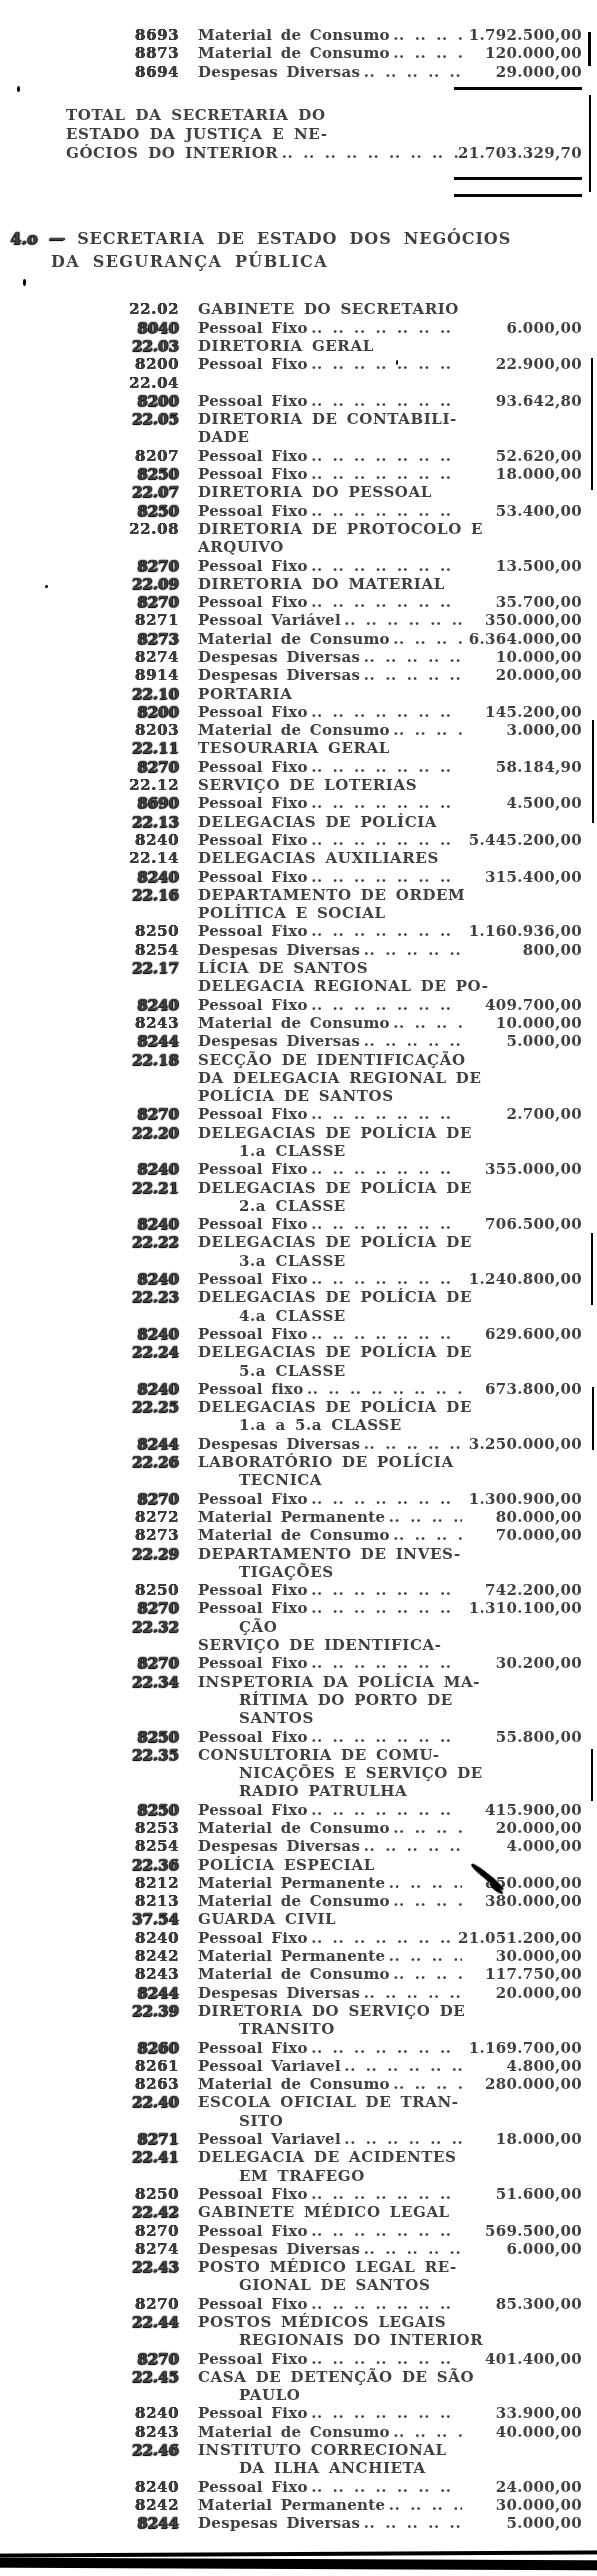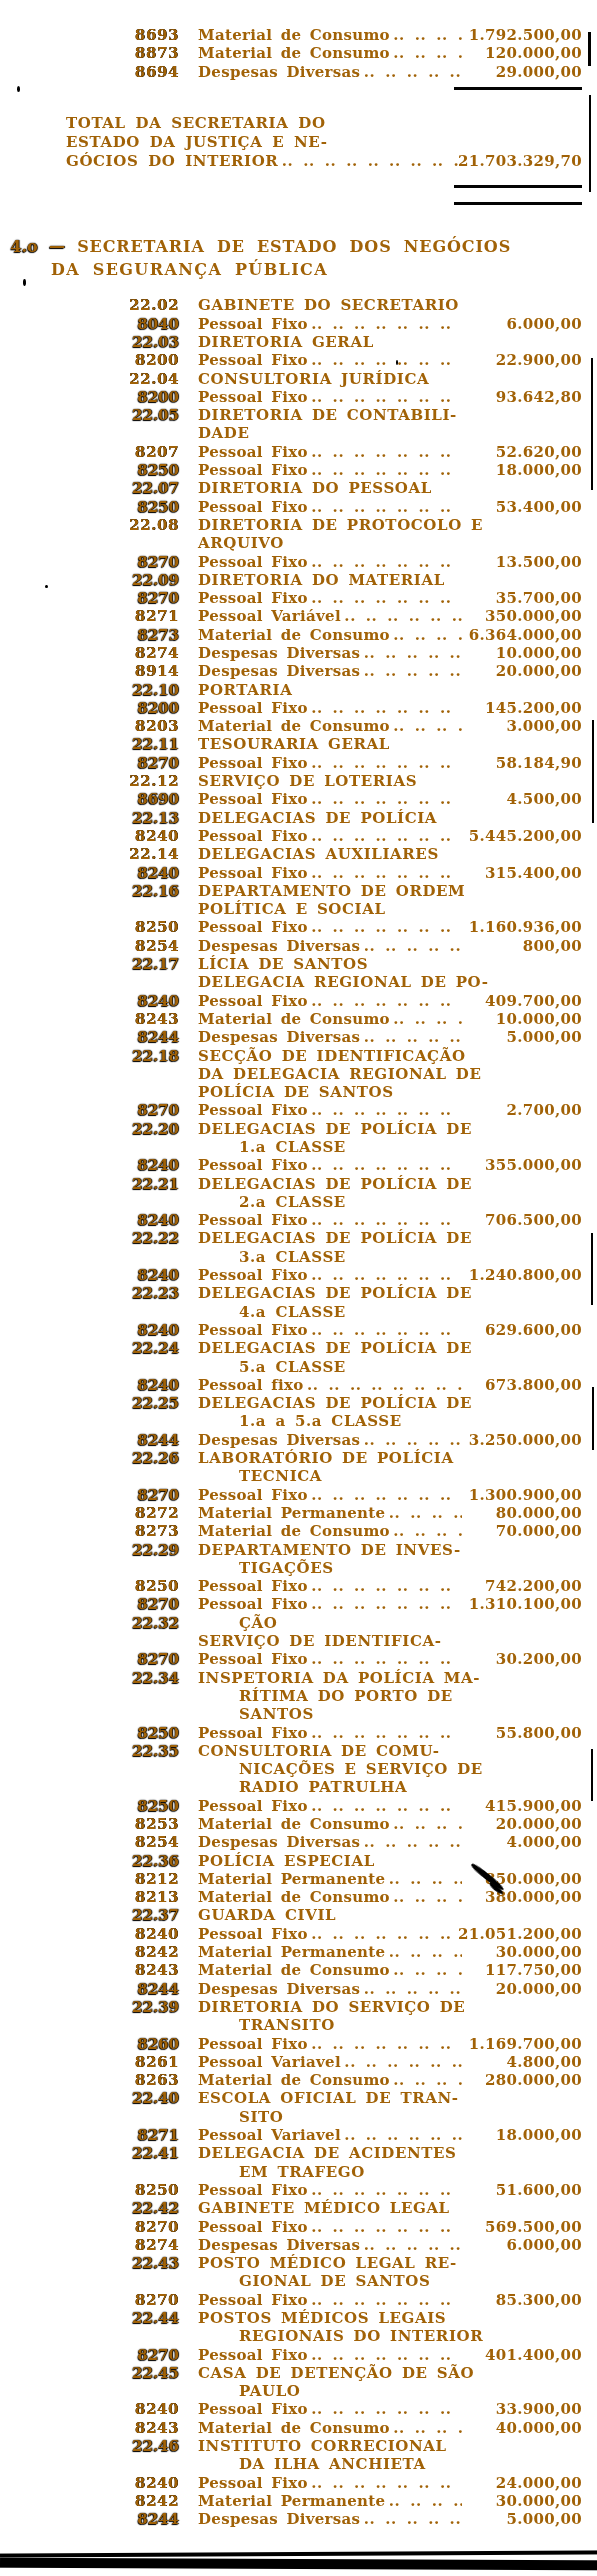--- a/index.html
+++ b/index.html
@@ -1,20 +1,20 @@
 <!DOCTYPE html>
 <html style="font-size:9.2px"><head>
 <meta charset="utf-8">
 <style>
   html,body{margin:0;padding:0;background:#ffffff;}
   .page{
     position:relative;
     width:598px;height:2576px;
     background:#ffffff;
-    color:#a16207;
+    color:#404040;
     font-family:"DejaVu Serif","Liberation Serif",serif;
     font-weight:700;
     font-size:15px;
     overflow:hidden;
   }
   
   .row{display:flex;align-items:baseline;line-height:18.3px;height:18.3px;}
   .sec-row{height:auto;}
   .c-code{flex:0 0 179px;text-align:right;white-space:nowrap;letter-spacing:0.6px;}
   .sec-row .c-code{text-align:right;padding-left:41px;box-sizing:border-box;}
@@ -23,27 +23,27 @@
   .c-val{flex:0 0 136px;text-align:right;padding-right:16px;box-sizing:border-box;white-space:nowrap;letter-spacing:0.3px;}
   .sec-body{flex:1 1 auto;padding-left:19px;}
   .sec-line{line-height:18.3px;letter-spacing:0.6px;word-spacing:3.4px;}
   .sec-line.deep{padding-left:41px;}
   
   .ink-heavy{text-shadow:0 0 0.6px #000, 0.3px 0.3px 0.5px #000;}
   .ink-blob{text-shadow:0 0 1.4px #000, 0.7px 0 1px #000, -0.6px 0.6px 1px #000;filter:blur(0.2px);letter-spacing:0;}
   
   .top-items{padding-top:26px;}
   .rule{height:3.4px;background:#030303;width:128px;margin:5.7px 16px 5.7px auto;}
-  .total-block{margin-top:24px;}
+  .total-block{margin-top:16px;}
   .t-line{padding-left:66px;line-height:19px;letter-spacing:0.6px;word-spacing:4px;white-space:nowrap;}
   .t-last{display:flex;align-items:baseline;padding-left:0;}
   .t-last .t-text{padding-left:66px;white-space:nowrap;letter-spacing:0.6px;word-spacing:4px;}
   .double-rules .rule{margin-top:13.8px;margin-bottom:0;}
   
-  .heading{margin-top:30px;margin-bottom:15px;}
+  .heading{margin-top:30px;margin-bottom:27px;}
   .heading .l1{padding-left:10.3px;font-size:16px;line-height:23px;letter-spacing:0.9px;word-spacing:5.7px;white-space:nowrap;}
   .heading .l2{padding-left:51px;font-size:16px;line-height:23px;letter-spacing:1.4px;word-spacing:5.7px;}
   
   .artifact{position:absolute;background:#000;}
   .streak{transform:rotate(38deg);border-radius:40% 60% 50% 50%;filter:blur(0.3px);}
   .edge-dash{filter:blur(0.2px);}
   .speck{border-radius:50%;filter:blur(0.3px);}
   .bottom-bar{left:0;width:598px;filter:blur(0.2px);}
 </style>
 </head>
@@ -117,23 +117,20 @@
         </div>
       </div>
       <div class="row item-row">
         <span class="c-code ink-heavy">8200</span>
         <span class="c-label">Pessoal Fixo</span>
         <span class="c-leader">.. .. .. .. .. .. .. .. .. .. .. .. .. .. .. .. .. .. .. ..</span>
         <span class="c-val">22.900,00</span>
       </div>
       <div class="row sec-row">
         <span class="c-code sec-code ink-heavy">22.04</span>
-        <div class="sec-body">
-          <div class="sec-line">CONSULTORIA JURÍDICA</div>
-        </div>
       </div>
       <div class="row item-row">
         <span class="c-code ink-blob">8200</span>
         <span class="c-label">Pessoal Fixo</span>
         <span class="c-leader">.. .. .. .. .. .. .. .. .. .. .. .. .. .. .. .. .. .. .. ..</span>
         <span class="c-val">93.642,80</span>
       </div>
       <div class="row sec-row">
         <span class="c-code sec-code ink-blob">22.05</span>
         <div class="sec-body">
@@ -525,21 +522,21 @@
         <span class="c-leader">.. .. .. .. .. .. .. .. .. .. .. .. .. .. .. .. .. .. .. ..</span>
         <span class="c-val">850.000,00</span>
       </div>
       <div class="row item-row">
         <span class="c-code ink-heavy">8213</span>
         <span class="c-label">Material de Consumo</span>
         <span class="c-leader">.. .. .. .. .. .. .. .. .. .. .. .. .. .. .. .. .. .. .. ..</span>
         <span class="c-val">380.000,00</span>
       </div>
       <div class="row sec-row">
-        <span class="c-code sec-code ink-blob">22.37</span>
+        <span class="c-code sec-code ink-blob">37.54</span>
         <div class="sec-body">
           <div class="sec-line">GUARDA CIVIL</div>
         </div>
       </div>
       <div class="row item-row">
         <span class="c-code ink-heavy">8240</span>
         <span class="c-label">Pessoal Fixo</span>
         <span class="c-leader">.. .. .. .. .. .. .. .. .. .. .. .. .. .. .. .. .. .. .. ..</span>
         <span class="c-val">21.051.200,00</span>
       </div>

